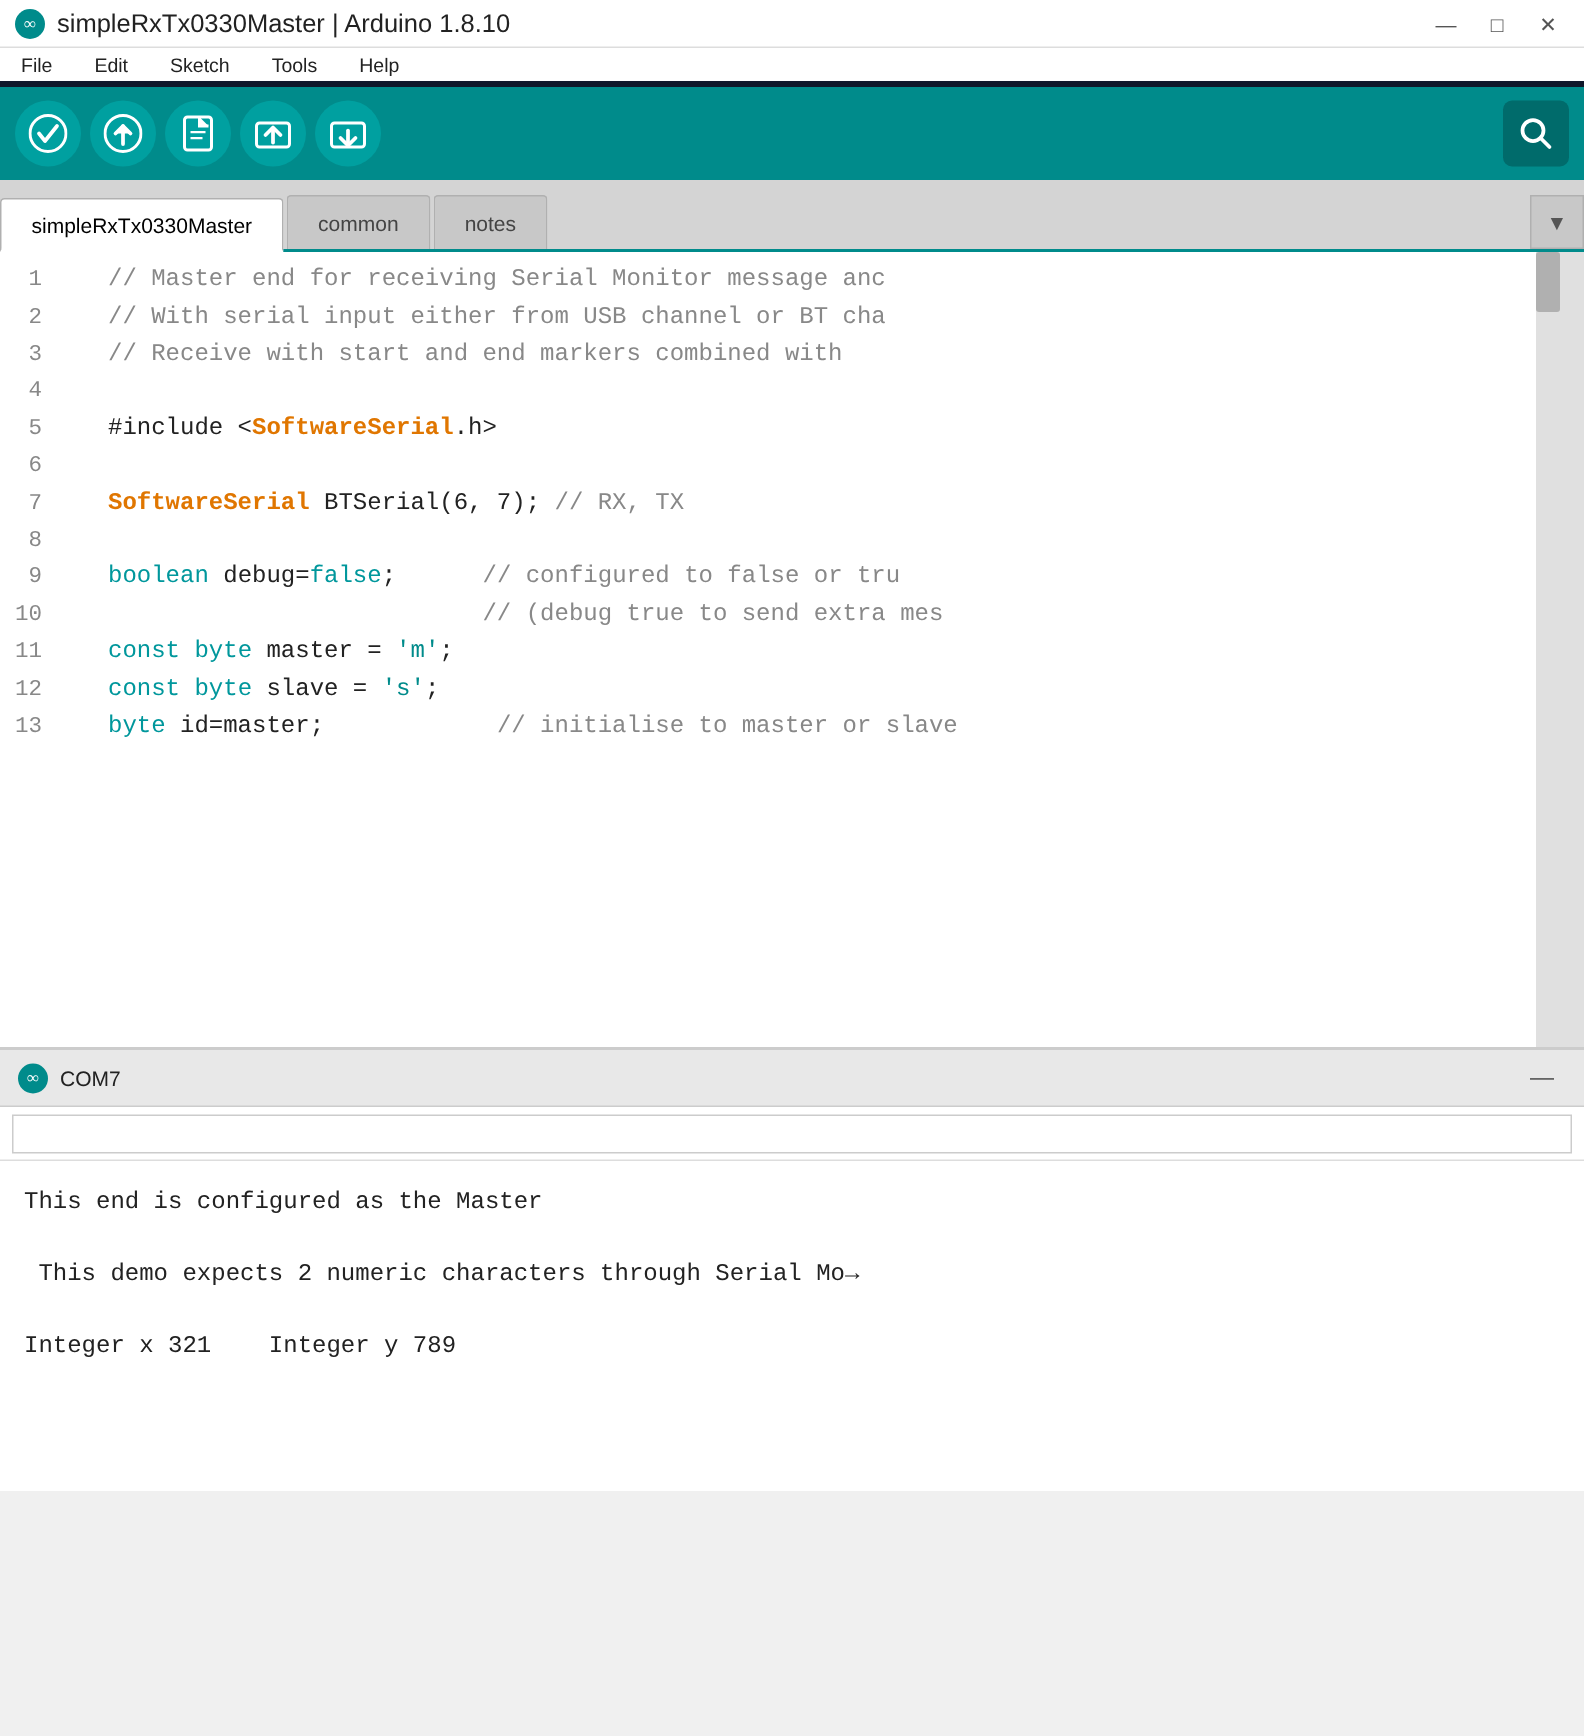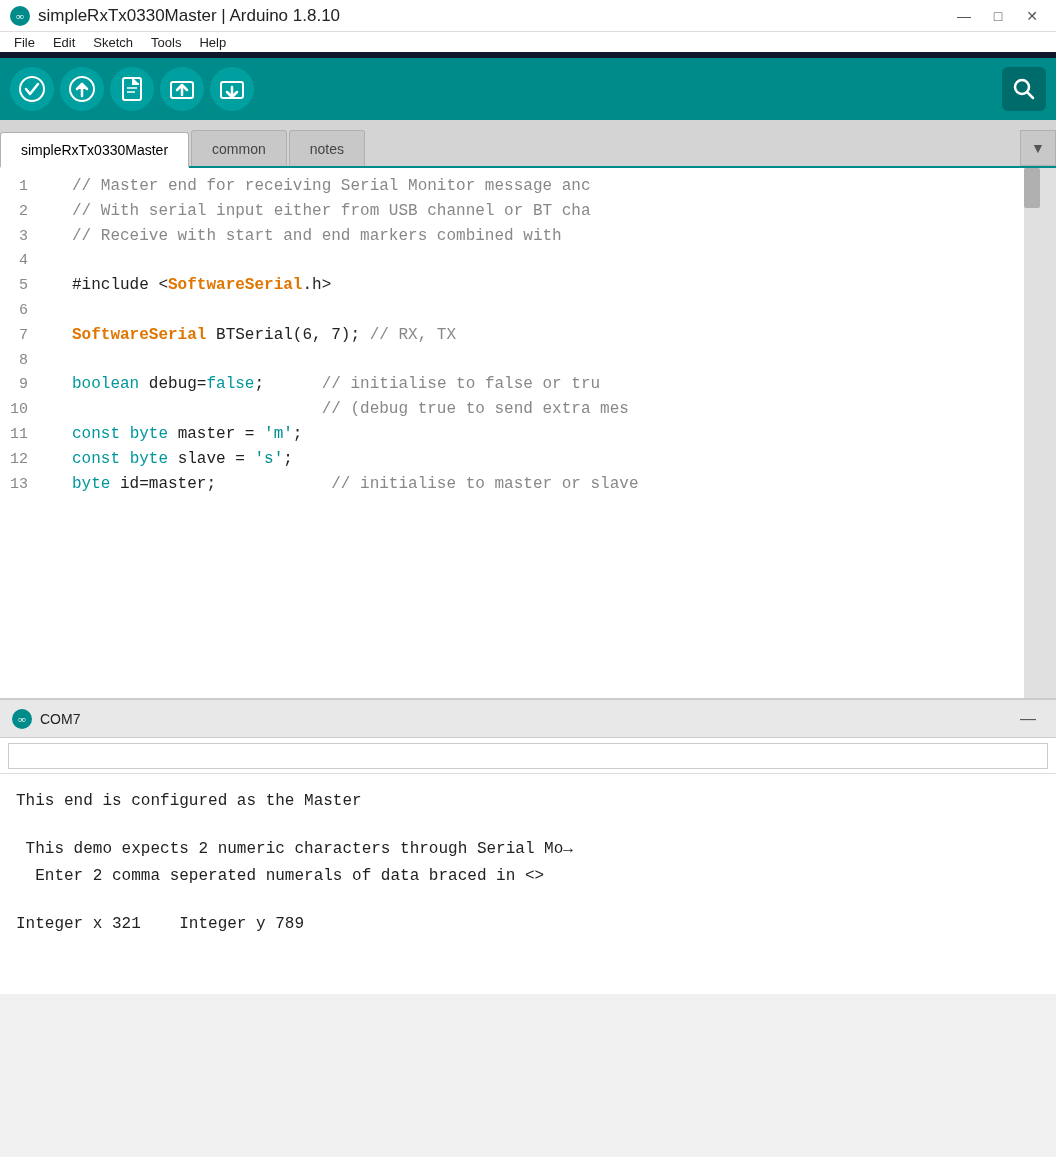--- a/index.html
+++ b/index.html
@@ -47,22 +47,22 @@
       justify-content: center;
     }
 
     
     .menu-bar {
       background: #ffffff;
       display: flex;
       align-items: center;
       padding: 2px 6px;
       height: 26px;
-      border-bottom: 6px solid #0f172a;
-      gap: 2px;
+      border-bottom: 4px solid #0f172a;
+      gap: 12px;
     }
     .menu-item {
       padding: 2px 8px;
       font-size: 13px;
       color: #222;
       cursor: pointer;
       border-radius: 2px;
     }
 
     
@@ -403,21 +403,21 @@
     <span class="line-content"><span class="c-class">SoftwareSerial</span><span class="c-normal"> BTSerial(6, 7); </span><span class="c-comment">// RX, TX</span></span>
   </div>
 
   <div class="code-line">
     <span class="line-num">8</span>
     <span class="line-content">&nbsp;</span>
   </div>
 
   <div class="code-line">
     <span class="line-num">9</span>
-    <span class="line-content"><span class="c-keyword">boolean</span><span class="c-normal"> debug=</span><span class="c-keyword">false</span><span class="c-normal">; &nbsp;&nbsp;&nbsp;&nbsp; </span><span class="c-comment">// initialise to false or tru</span></span>
+    <span class="line-content"><span class="c-keyword">boolean</span><span class="c-normal"> debug=</span><span class="c-keyword">false</span><span class="c-normal">; &nbsp;&nbsp;&nbsp;&nbsp; </span><span class="c-comment">// configured to false or tru</span></span>
   </div>
 
   <div class="code-line">
     <span class="line-num">10</span>
     <span class="line-content c-comment">&nbsp;&nbsp;&nbsp;&nbsp;&nbsp;&nbsp;&nbsp;&nbsp;&nbsp;&nbsp;&nbsp;&nbsp;&nbsp;&nbsp;&nbsp;&nbsp;&nbsp;&nbsp;&nbsp;&nbsp;&nbsp;&nbsp;&nbsp;&nbsp;&nbsp;&nbsp;// (debug true to send extra mes</span>
   </div>
 
   <div class="code-line">
     <span class="line-num">11</span>
     <span class="line-content"><span class="c-keyword">const</span><span class="c-normal"> </span><span class="c-keyword">byte</span><span class="c-normal"> master = </span><span class="c-string">'m'</span><span class="c-normal">;</span></span>
@@ -444,17 +444,16 @@
     <span class="serial-title">COM7</span>
     <span class="serial-minimize">—</span>
   </div>
   <div class="serial-input-bar">
     <input class="serial-input" type="text" value="" placeholder="" style="">
   </div>
   <div class="serial-output">
     <div class="line">This end is configured as the Master</div>
     <div class="blank"></div>
     <div class="line"> This demo expects 2 numeric characters through Serial Mo→</div>
-    <div class="line">  Enter 2 comma seperated numerals of data braced in &lt;&gt;</div>
     <div class="blank"></div>
     <div class="line">Integer x 321    Integer y 789</div>
   </div>
 </div>
 
 </body></html>

